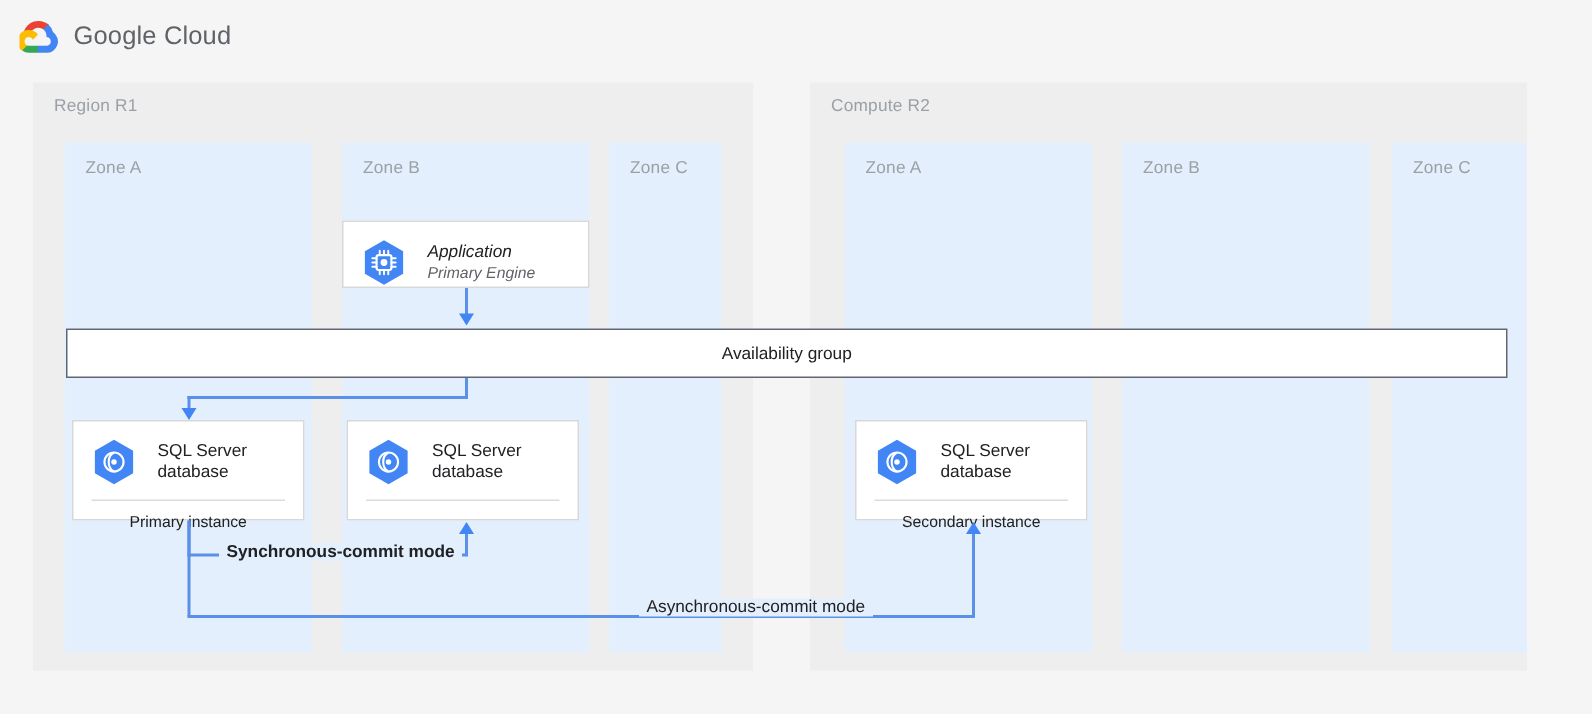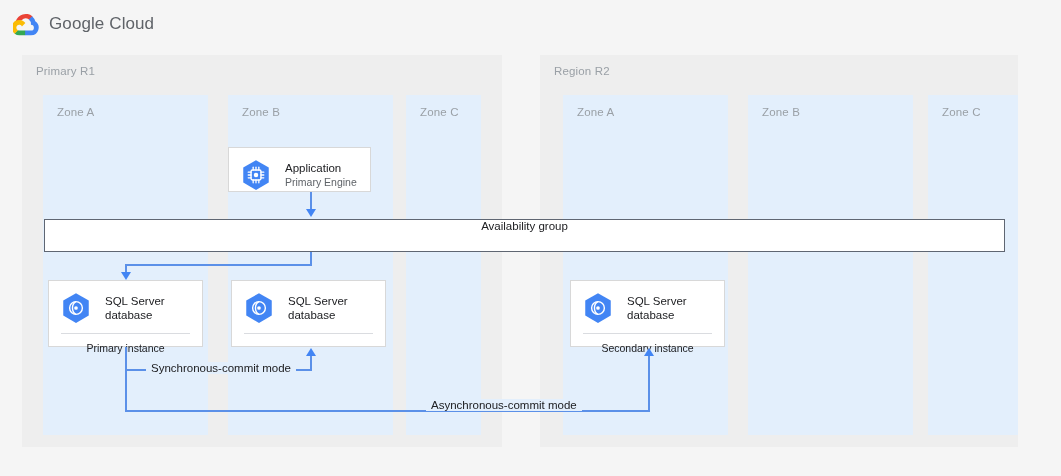--- a/index.html
+++ b/index.html
@@ -53,21 +53,21 @@
     height:1px;background:#dadce0;margin:0 12px;
   }
   .card-foot{
     font-size:10.5px;color:#202124;padding:8px 12px 0 12px;text-align:center;
   }
 
   
   #availability-group{
     position:absolute;left:44px;top:219px;width:961px;height:33px;
     background:#ffffff;border:1px solid #5f6672;box-sizing:border-box;
-    display:flex;justify-content:center;
+    display:flex;align-items:center;justify-content:center;
     font-size:11.5px;color:#202124;
   }
 
   
   .ln{position:absolute;background:#5b90e8;}
   .lnv{width:1.6px;}
   .lnh{height:1.6px;}
   .arrow-d,.arrow-u{
     position:absolute;width:0;height:0;
     border-left:5px solid transparent;border-right:5px solid transparent;
@@ -90,48 +90,48 @@
     <path d="M9.67 37.3h9V30.1h-9a4.46 4.46 0 0 1-1.84-.4l-1.27.39-3.63 3.6-.32 1.23a11.64 11.64 0 0 0 7.06 2.38z" fill="#34a853"></path>
     <path d="M9.67 13.9A11.71 11.71 0 0 0 2.6 34.92l5.22-5.22a4.5 4.5 0 1 1 5.95-5.95l5.22-5.22A11.69 11.69 0 0 0 9.67 13.9z" fill="#fbbc04"></path>
   </svg>
   <div id="logo-text">
     <span style="color:#5f6368">Google</span>
     <span style="color:#5f6368;font-weight:300">Cloud</span>
   </div>
 </div>
 
 <div class="region" id="region-r1" style="left:22px;top:55px;width:480px;height:392px;">
-  <div class="region-label">Primary R1</div>
+  <div class="region-label">Region R1</div>
 </div>
 
 <div class="zone" style="left:43px;top:95px;width:165px;height:340px;">
   <div class="zone-label">Zone A</div>
 </div>
 <div class="zone" style="left:228px;top:95px;width:165px;height:340px;">
   <div class="zone-label">Zone B</div>
 </div>
 <div class="zone" style="left:406px;top:95px;width:75px;height:340px;">
   <div class="zone-label">Zone C</div>
 </div>
 
 <div class="region" id="region-r2" style="left:540px;top:55px;width:478px;height:392px;">
-  <div class="region-label">Region R2</div>
+  <div class="region-label">Compute R2</div>
 </div>
 
 <div class="zone" style="left:563px;top:95px;width:165px;height:340px;">
   <div class="zone-label">Zone A</div>
 </div>
 <div class="zone" style="left:748px;top:95px;width:165px;height:340px;">
   <div class="zone-label">Zone B</div>
 </div>
 <div class="zone" style="left:928px;top:95px;width:90px;height:340px;">
   <div class="zone-label">Zone C</div>
 </div>
 
-<div class="card" style="left:228px;top:147px;width:143px;height:45px;">
+<div class="card" style="left:228px;top:147px;width:165px;height:45px;font-style:italic;">
   <div class="card-top">
     <svg class="hexicon" viewBox="0 0 48 48">
       <polygon points="24,3 42,13.5 42,34.5 24,45 6,34.5 6,13.5" fill="#4285f4"></polygon>
       <rect x="17" y="17" width="14" height="14" rx="2" fill="none" stroke="#ffffff" stroke-width="2"></rect>
       <circle cx="24" cy="24" r="3.2" fill="#ffffff"></circle>
       <g stroke="#ffffff" stroke-width="1.8" stroke-linecap="round">
         <line x1="20" y1="13" x2="20" y2="17"></line>
         <line x1="24" y1="13" x2="24" y2="17"></line>
         <line x1="28" y1="13" x2="28" y2="17"></line>
         <line x1="20" y1="31" x2="20" y2="35"></line>
@@ -211,19 +211,19 @@
     </div>
   </div>
   <div class="card-divider"></div>
   <div class="card-foot">Secondary instance</div>
 </div>
 
 <div class="ln lnv" style="left:125px;top:347px;width:1.6px;height:24px;"></div>
 <div class="ln lnh" style="left:125px;top:369px;width:187px;height:1.6px;"></div>
 <div class="ln lnv" style="left:310px;top:355px;width:1.6px;height:15px;"></div>
 <div class="arrow-u" style="left:306px;top:348px;"></div>
-<div class="conn-label" style="left:146px;top:362px;">Synchronous-commit mode</div>
+<div class="conn-label" style="left:146px;top:362px;font-weight:bold;">Synchronous-commit mode</div>
 
 <div class="ln lnv" style="left:125px;top:347px;width:1.6px;height:64px;"></div>
 <div class="ln lnh" style="left:125px;top:410px;width:525px;height:1.6px;"></div>
 <div class="ln lnv" style="left:648px;top:355px;width:1.6px;height:56px;"></div>
 <div class="arrow-u" style="left:644px;top:348px;"></div>
 <div class="conn-label" style="left:426px;top:399px;">Asynchronous-commit mode</div>
 
 </body></html>

